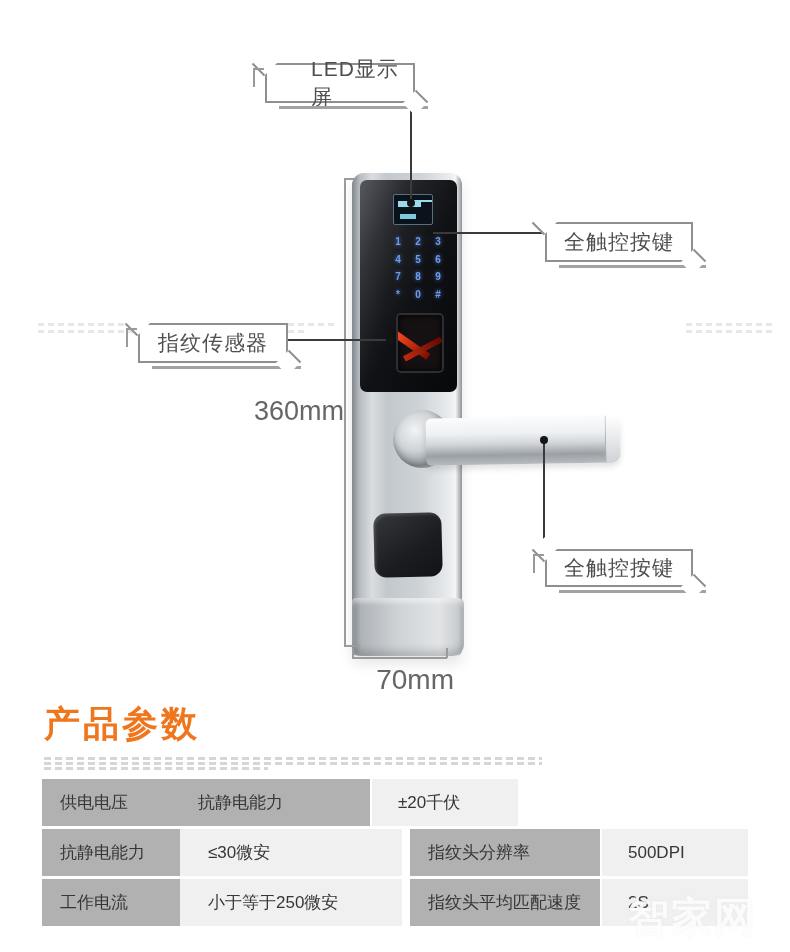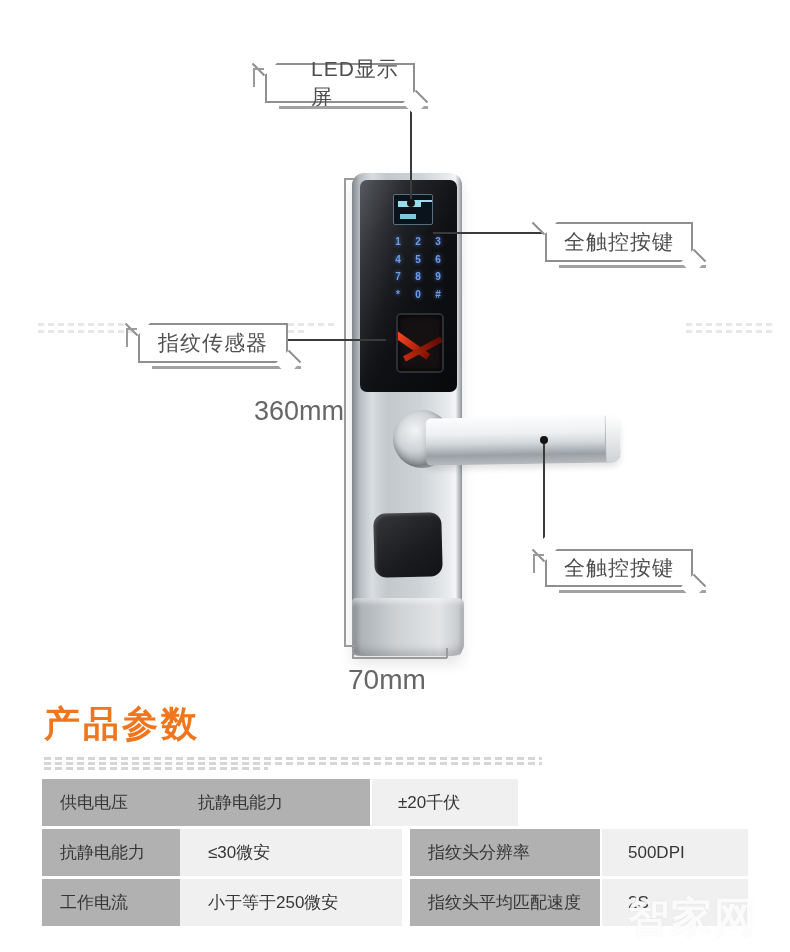--- a/index.html
+++ b/index.html
@@ -221,21 +221,21 @@
     </div>
 
     <div class="dim" style="left:344px; top:178px; width:1.5px; height:468px;"></div>
     <div class="dim" style="left:344px; top:178px; width:13px; height:1.5px;"></div>
     <div class="dim" style="left:344px; top:645px; width:13px; height:1.5px;"></div>
     <div class="dim-label" style="left:254px; top:396px; font-size:27px;">360mm</div>
 
     <div class="dim" style="left:352px; top:657px; width:95px; height:1.5px;"></div>
     <div class="dim" style="left:352px; top:648px; width:1.5px; height:10px;"></div>
     <div class="dim" style="left:446px; top:648px; width:1.5px; height:10px;"></div>
-    <div class="dim-label" style="left:348px; top:664px; width:96px; text-align:left; font-size:28px;">70mm</div>
+    <div class="dim-label" style="left:358px; top:664px; width:96px; text-align:right; font-size:28px;">70mm</div>
   </div>
 
   <div id="section-title">产品参数</div>
 
   <div class="fineprint" style="left:44px; top:757px; width:498px;"></div>
   <div class="fineprint" style="left:44px; top:762px; width:498px;"></div>
   <div class="fineprint" style="left:44px; top:767px; width:224px;"></div>
 
   <div id="spec-table">
     <div class="t-row">

